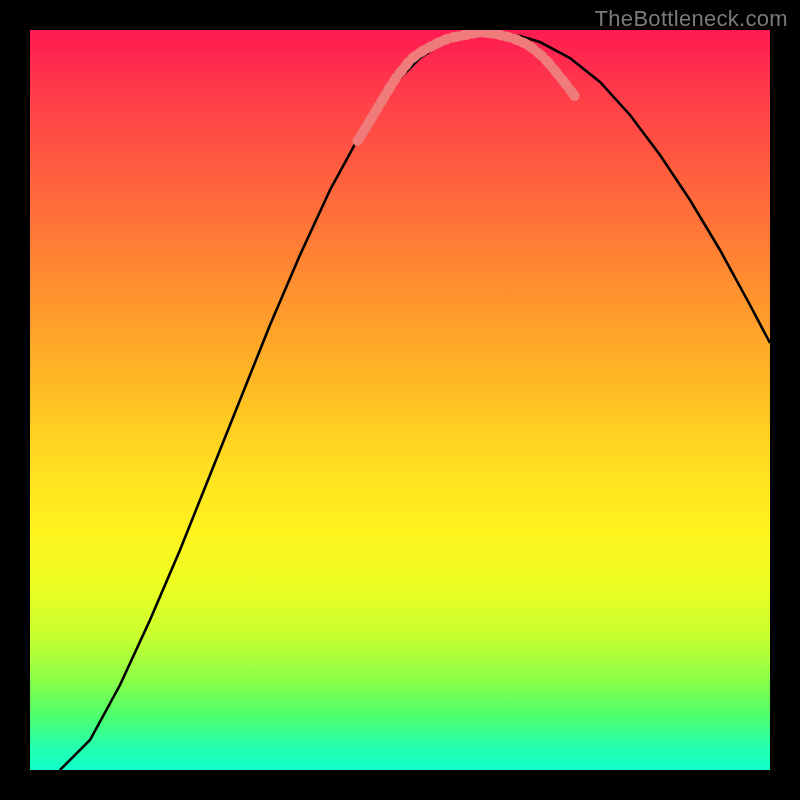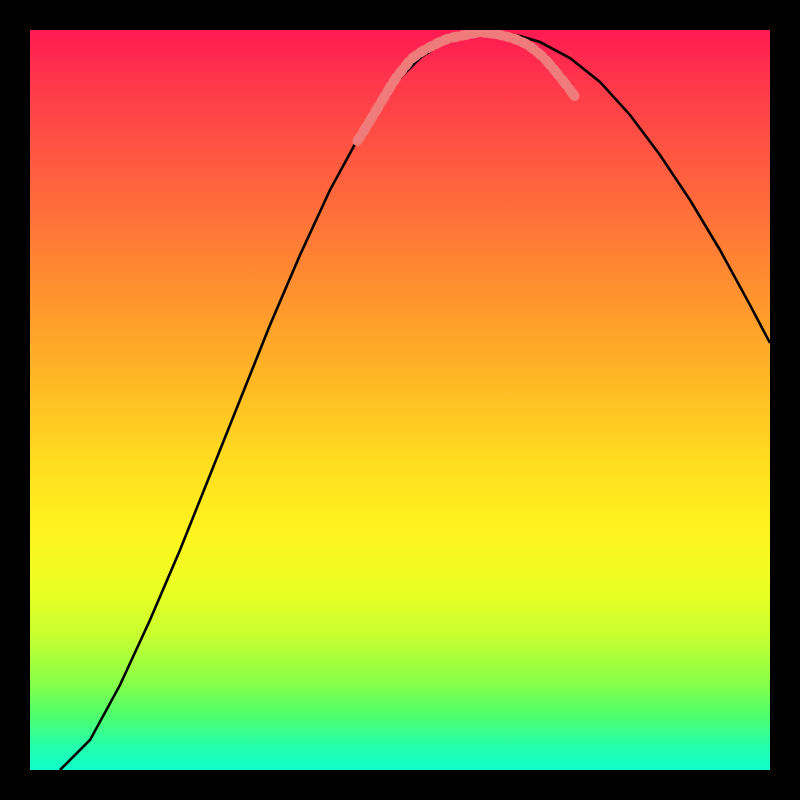--- a/index.html
+++ b/index.html
@@ -92,13 +92,14 @@
           <line x1="492" y1="12" x2="496" y2="14" stroke="#ef7c7a" stroke-width="10" stroke-linecap="round"></line>
           <line x1="500" y1="16.5" x2="504" y2="19.5" stroke="#ef7c7a" stroke-width="10" stroke-linecap="round"></line>
           <line x1="507.8814417367672" y1="22.646261519671295" x2="512.1185582632328" y2="26.353738480328705" stroke="#ef7c7a" stroke-width="10" stroke-linecap="round"></line>
           <line x1="515.6609095970748" y1="29.86852329670915" x2="520.3390904029252" y2="35.13147670329085" stroke="#ef7c7a" stroke-width="10" stroke-linecap="round"></line>
           <line x1="523.561737618886" y1="38.952172023607574" x2="528.438262381114" y2="45.047827976392426" stroke="#ef7c7a" stroke-width="10" stroke-linecap="round"></line>
           <line x1="531.561737618886" y1="48.952172023607574" x2="536.438262381114" y2="55.047827976392426" stroke="#ef7c7a" stroke-width="10" stroke-linecap="round"></line>
           <line x1="539.4704292441876" y1="59.02184021075797" x2="544.5295707558124" y2="65.97815978924203" stroke="#ef7c7a" stroke-width="10" stroke-linecap="round"></line>
         </g>
     </svg>
   </div>
+  <div class="watermark">TheBottleneck.com</div>
 </div>
 
 </body></html>

